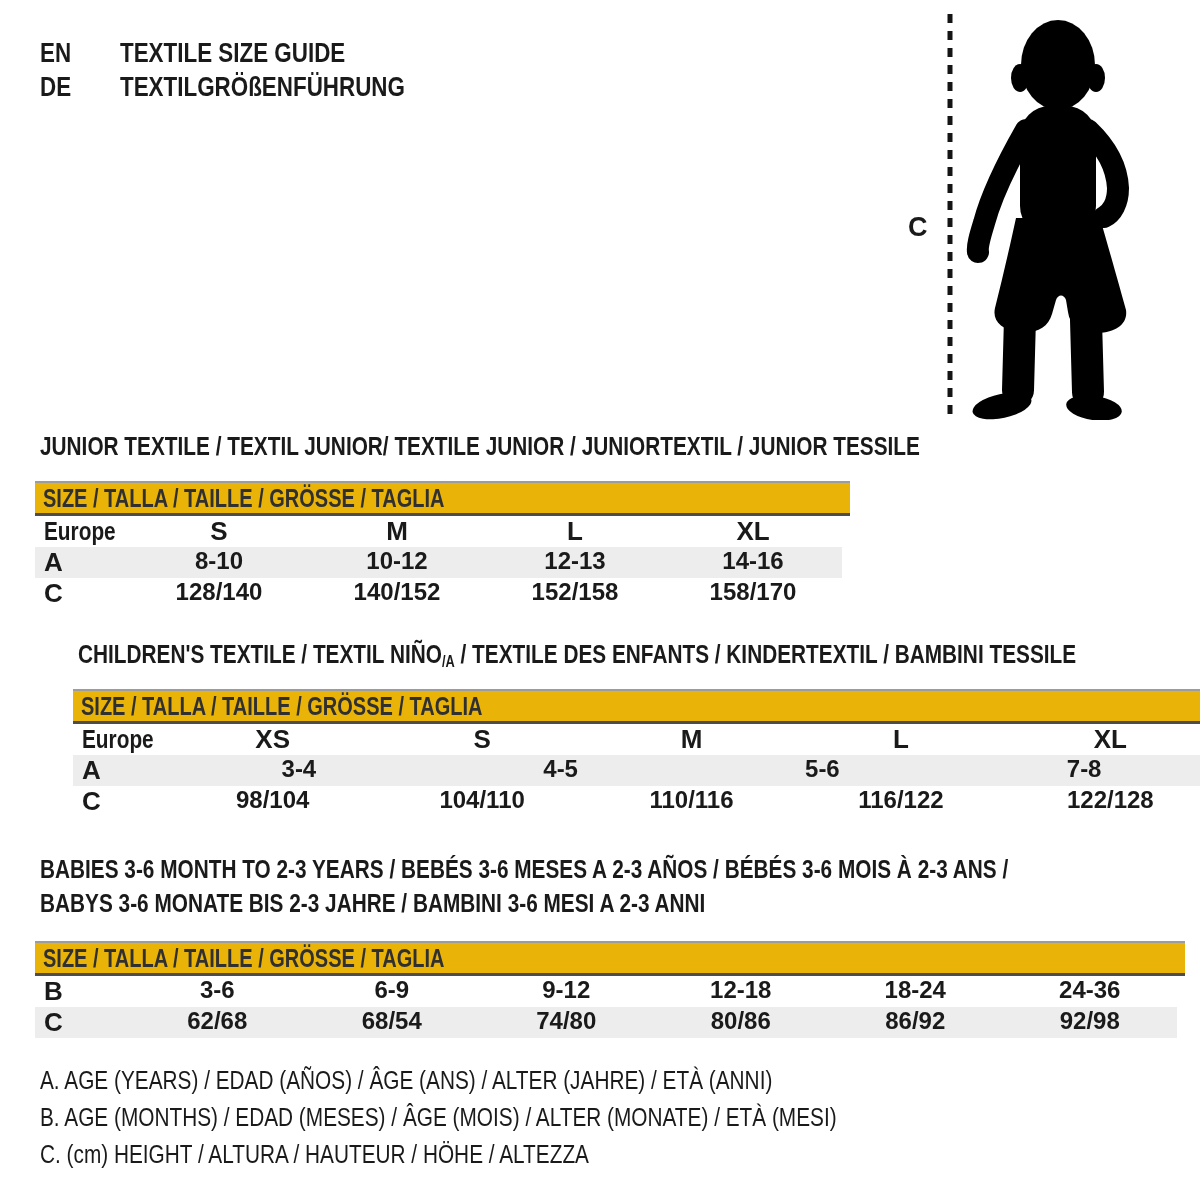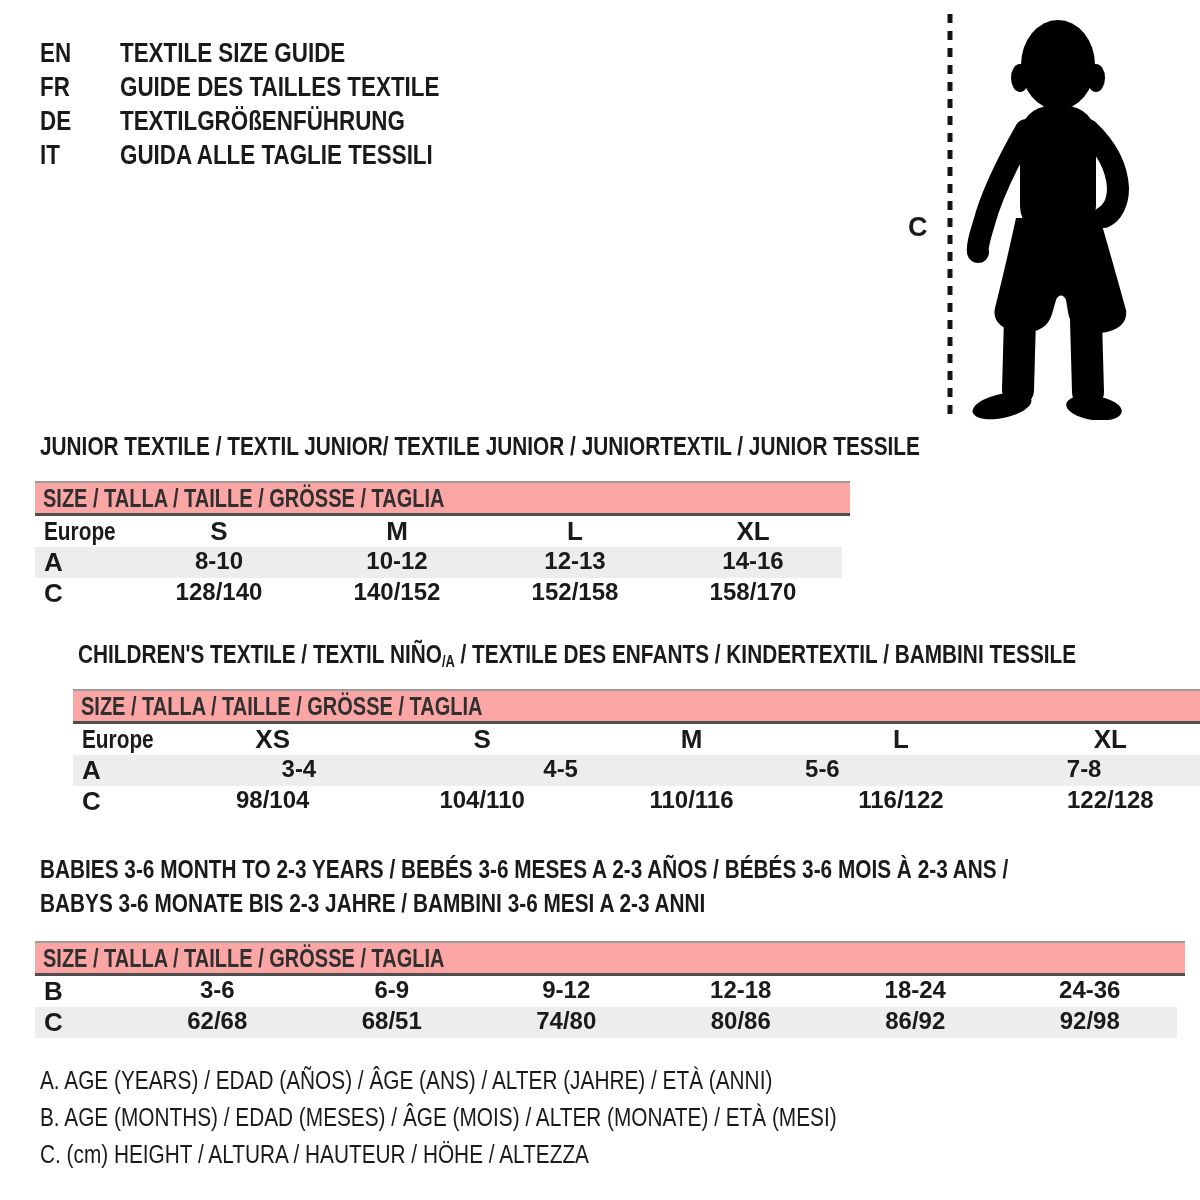--- a/index.html
+++ b/index.html
@@ -22,21 +22,21 @@
   .section{position:absolute;left:0;width:1200px;}
   .sec-junior{top:433px;}
   .sec-children{top:641px;padding-left:38px;}
   .sec-babies{top:852px;}
   .sec-title{margin-left:40px;height:27px;line-height:27px;font-size:26px;font-weight:700;}
   .sec-title-2line{height:68px;line-height:34px;}
   .subsz{font-size:16px;vertical-align:-4px;}
 
   .szbar{
     margin-left:35px;margin-top:21px;height:30px;box-sizing:content-box;
-    background:#fca5a5;border-top:2px solid #9c9c9c;border-bottom:3px solid #4d4d4d;
+    background:#eab308;border-top:2px solid #9c9c9c;border-bottom:3px solid #4d4d4d;
     display:flex;align-items:center;padding-left:8px;
     font-size:25px;font-weight:700;color:#303030;
   }
   .w-j{width:807px;}
   .w-f{width:1142px;}
   .trow{margin-left:35px;height:31px;display:flex;align-items:flex-start;}
   .trow.stripe{background:#ededed;}
   .cell-label{width:95px;box-sizing:border-box;padding-left:9px;font-size:26px;font-weight:700;}
   .cell{flex:1;text-align:center;font-size:24px;font-weight:700;}
   .hdr .cell{font-size:26px;}
@@ -51,30 +51,22 @@
 <body>
 
 <div id="sheet">
 
   <div class="lang-block">
     <div class="lang-row">
       <span class="lang-code"><span class="cond">EN</span></span>
       <span class="lang-label"><span class="cond">TEXTILE SIZE GUIDE</span></span>
     </div>
     <div class="lang-row">
-      <span class="lang-code"><span class="cond">FR</span></span>
-      <span class="lang-label"><span class="cond">GUIDE DES TAILLES TEXTILE</span></span>
-    </div>
-    <div class="lang-row">
       <span class="lang-code"><span class="cond">DE</span></span>
       <span class="lang-label"><span class="cond">TEXTILGRÖßENFÜHRUNG</span></span>
-    </div>
-    <div class="lang-row">
-      <span class="lang-code"><span class="cond">IT</span></span>
-      <span class="lang-label"><span class="cond">GUIDA ALLE TAGLIE TESSILI</span></span>
     </div>
   </div>
 
   <svg class="measure-svg" viewBox="0 0 8 410" xmlns="http://www.w3.org/2000/svg">
     <line x1="4" y1="2" x2="4" y2="408" stroke="#141414" stroke-width="5" stroke-dasharray="9 8"></line>
   </svg>
   <div class="measure-label"><span>C</span></div>
 
   <svg class="silhouette-svg" viewBox="0 0 184 402" xmlns="http://www.w3.org/2000/svg">
     <g fill="#000000" stroke="none">
@@ -165,21 +157,21 @@
       <div class="cell">3-6</div>
       <div class="cell">6-9</div>
       <div class="cell">9-12</div>
       <div class="cell">12-18</div>
       <div class="cell">18-24</div>
       <div class="cell">24-36</div>
     </div>
     <div class="trow w-f stripe">
       <div class="cell-label">C</div>
       <div class="cell">62/68</div>
-      <div class="cell">68/51</div>
+      <div class="cell">68/54</div>
       <div class="cell">74/80</div>
       <div class="cell">80/86</div>
       <div class="cell">86/92</div>
       <div class="cell">92/98</div>
     </div>
   </div>
 
   <div class="footnote fn-a"><span class="cond">A. AGE (YEARS) / EDAD (AÑOS) / ÂGE (ANS) / ALTER (JAHRE) / ETÀ (ANNI)</span></div>
   <div class="footnote fn-b"><span class="cond">B. AGE (MONTHS) / EDAD (MESES) / ÂGE (MOIS) / ALTER (MONATE) / ETÀ (MESI)</span></div>
   <div class="footnote fn-c"><span class="cond">C. (cm) HEIGHT / ALTURA / HAUTEUR / HÖHE / ALTEZZA</span></div>

